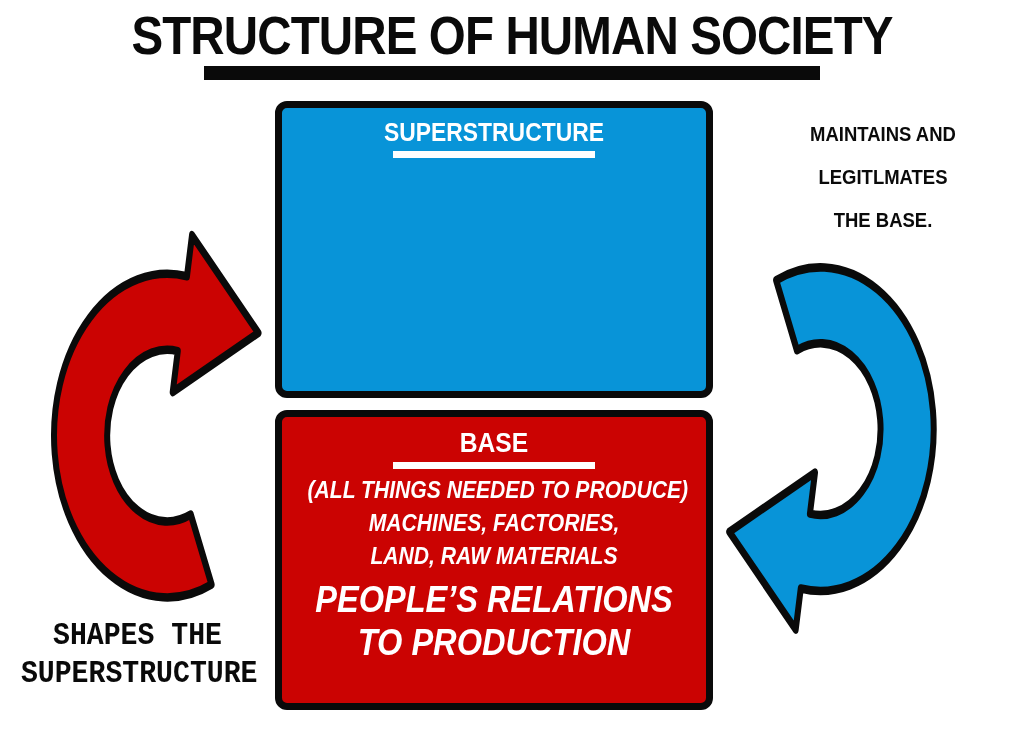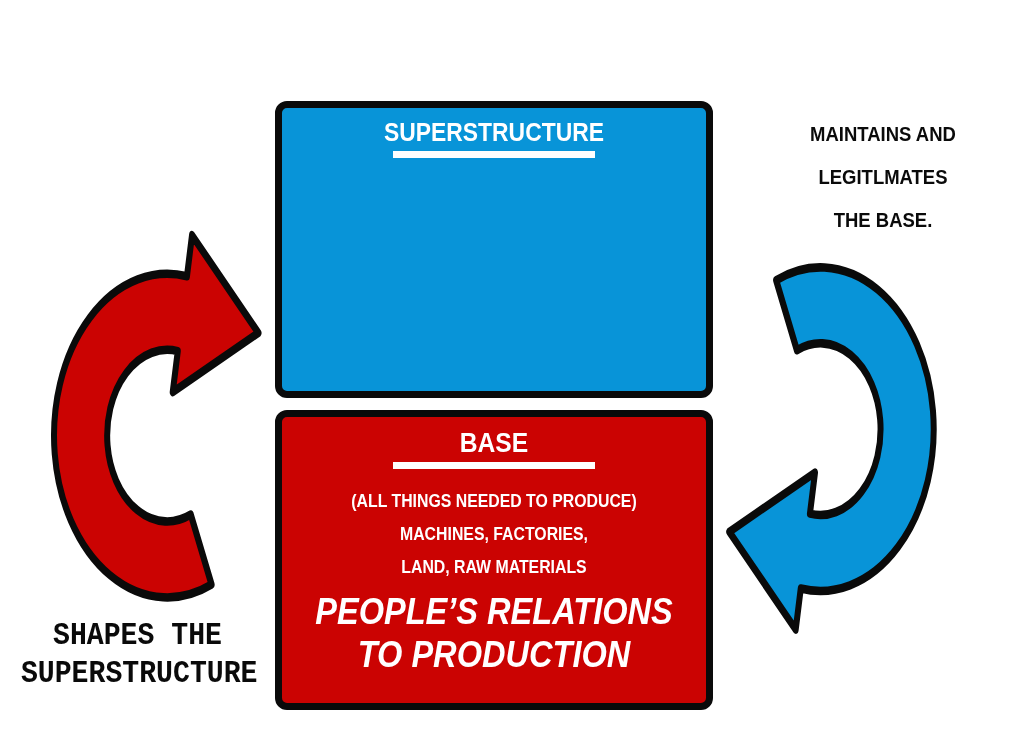--- a/index.html
+++ b/index.html
@@ -30,38 +30,42 @@
     border-radius: 12px;
     color: #ffffff;
     text-align: center;
   }
   .box-superstructure { top: 101px; height: 297px; }
   .box-base { top: 410px; height: 300px; }
   .box-heading { margin-top: 10px; font-size: 26px; line-height: 29px; }
   .box-base .box-heading { font-size: 28px; line-height: 31px; }
   .heading-underline { width: 202px; height: 7px; background: #ffffff; margin: 4px auto 0 auto; }
   .box-superstructure .box-body { margin-top: 15px; font-size: 27px; line-height: 38px; }
-  .box-base .box-body { margin-top: 16px; font-size: 18px; line-height: 33px; }
+  .box-base .box-body { margin-top: 4px; font-size: 24px; line-height: 33px; font-style: italic; }
   .box-base .box-emphasis { margin-top: 6px; font-size: 37px; line-height: 43px; font-style: italic; }
 
   
   .side-label { position: absolute; text-align: center; }
   .label-right { left: 750px; top: 112px; width: 266px; font-size: 21px; line-height: 43px; }
   .label-left { left: 5px; top: 617px; width: 265px; font-size: 32px; line-height: 38px; font-family: Liberation Mono, monospace; }
 
   
   .arrow { position: absolute; }
   .arrow-red { left: 48px; top: 226px; width: 218px; height: 380px; }
   .arrow-blue { left: 720px; top: 260px; width: 218px; height: 380px; }
 </style>
 </head>
 <body>
 
 <div class="canvas">
 
+  <div class="title-wrap">
+    <h1 class="page-title cond">STRUCTURE OF HUMAN SOCIETY</h1>
+    <div class="title-underline"></div>
+  </div>
 
   <section class="box box-superstructure" style="background-color: rgb(8, 148, 216);">
     <div class="box-heading cond">SUPERSTRUCTURE</div>
     <div class="heading-underline"></div>
   </section>
 
   <section class="box box-base" style="background-color: rgb(203, 3, 2);">
     <div class="box-heading cond">BASE</div>
     <div class="heading-underline"></div>
     <div class="box-body">

